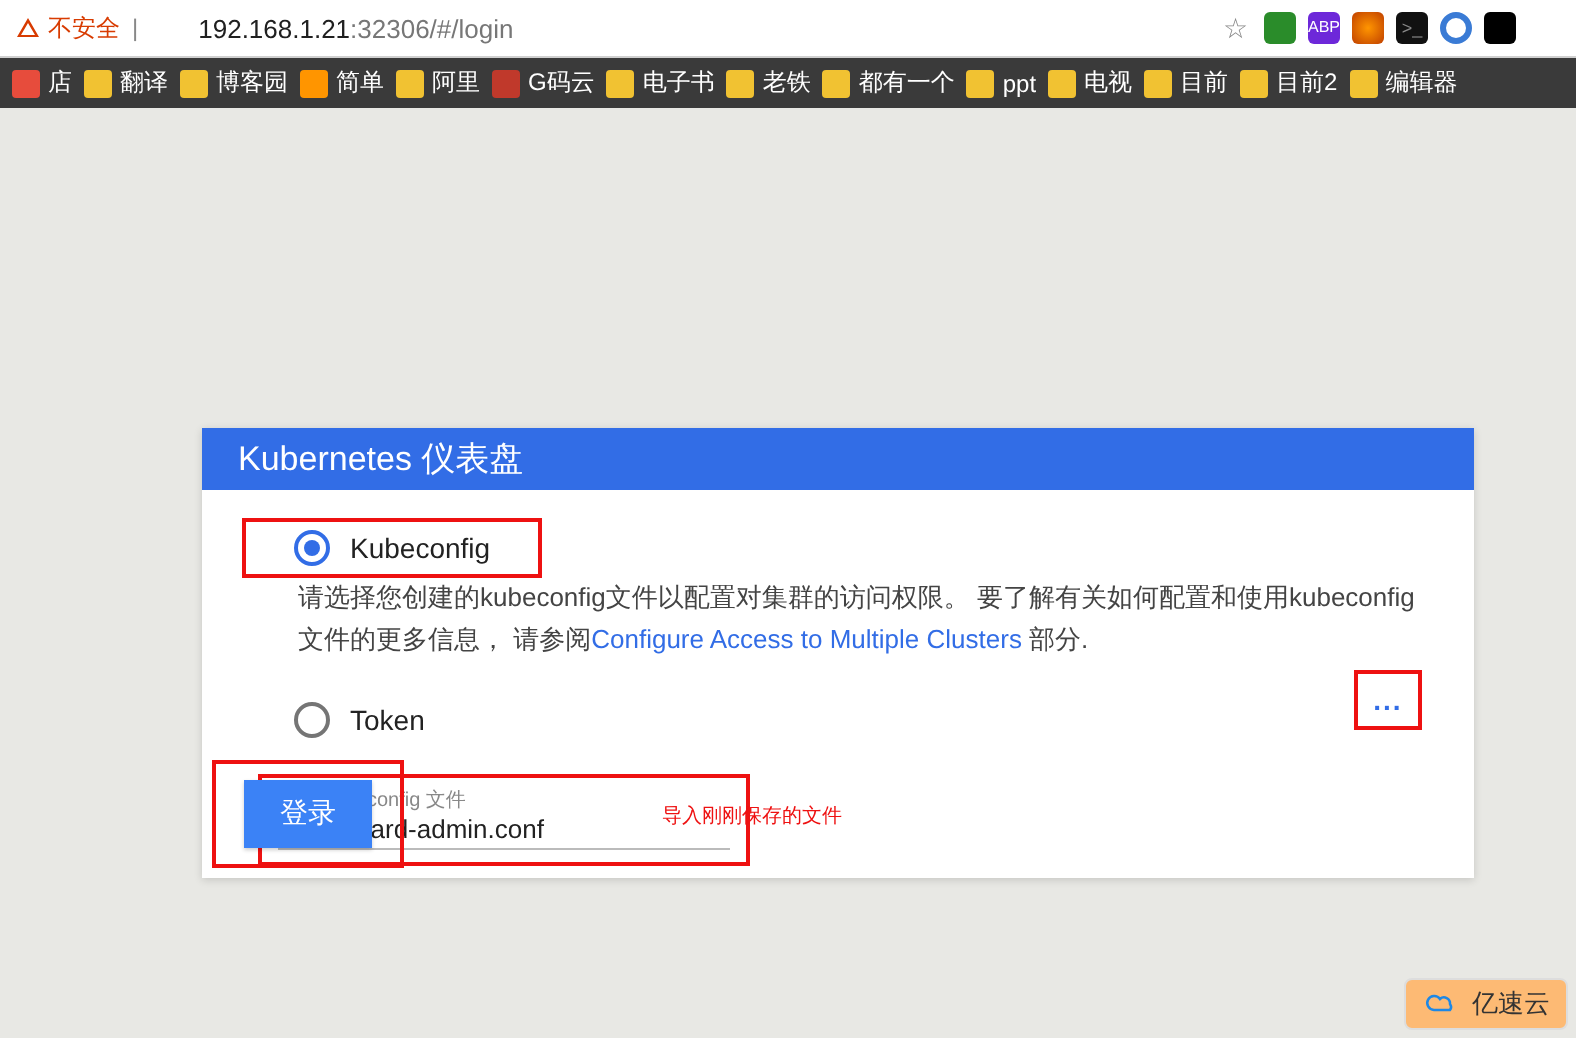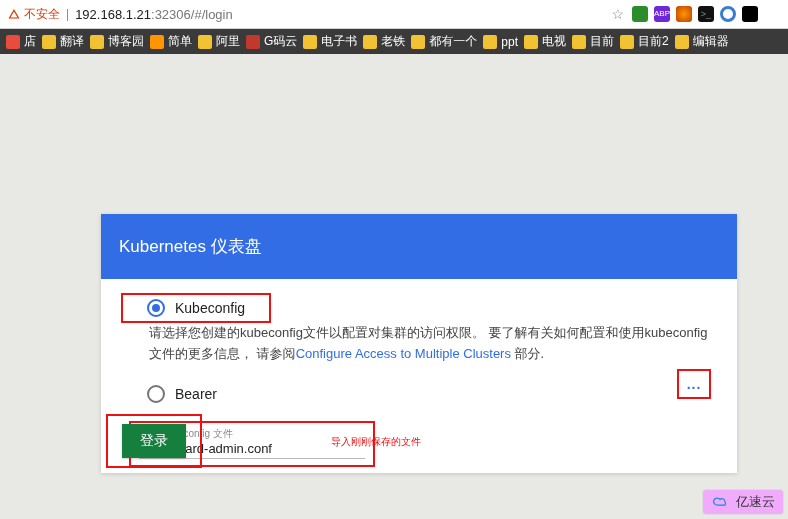--- a/index.html
+++ b/index.html
@@ -1,34 +1,34 @@
 <!DOCTYPE html>
 <html><head>
 <meta charset="utf-8">
 <style>
   * { box-sizing: border-box; margin: 0; padding: 0; }
   body { width: 788px; height: 519px; font-family: "Microsoft YaHei", Arial, sans-serif; background: #e8e8e4; overflow: hidden; position: relative; }
 
   .addrbar { height: 29px; background: #fff; display: flex; align-items: center; padding: 0 8px; border-bottom: 1px solid #d0d0d0; }
   .addrbar .warn { color: #d83b01; font-size: 12px; display: flex; align-items: center; gap: 4px; text-align: right; }
   .addrbar .sep { color: #888; margin: 0 6px; font-size: 12px; }
-  .addrbar .url { font-size: 13px; color: #202020; }
+  .addrbar .url { font-size: 13px; color: #202020; margin-left: 24px; }
   .addrbar .url .port { color: #777; }
   .addrbar .spacer { flex: 1; }
   .addrbar .exticon { width: 16px; height: 16px; border-radius: 3px; margin-left: 6px; }
   .addrbar .star { color: #888; font-size: 14px; margin-right: 2px; }
 
   .bmbar { height: 25px; background: #3a3a3a; display: flex; align-items: center; padding: 0 6px; gap: 6px; overflow: hidden; }
   .bm { display: flex; align-items: center; gap: 4px; color: #fff; font-size: 12px; white-space: nowrap; }
   .bm .fico { width: 14px; height: 14px; border-radius: 2px; display: inline-block; }
 
   .page { position: absolute; left: 0; right: 0; top: 54px; bottom: 0; background: #e8e8e4; }
 
   .card { position: absolute; left: 101px; top: 160px; width: 636px; background: #fff; box-shadow: 0 1px 4px rgba(0,0,0,.15); }
-  .card-head { background: #326de6; color: #fff; font-size: 17px; padding: 21px 18px; }
+  .card-head { background: #326de6; color: #fff; font-size: 17px; padding: 4px 18px; }
 
   .opts { padding: 14px 20px 8px 20px; }
   .opt { display: flex; align-items: flex-start; gap: 10px; }
   .radio-wrap { display: flex; align-items: center; gap: 10px; border: 2px solid transparent; padding: 4px 24px; }
   .radio-wrap.hl { border-color: #e11; }
   .radio { width: 18px; height: 18px; border-radius: 50%; border: 2px solid #757575; display: inline-flex; align-items: center; justify-content: center; flex: none; }
   .radio.on { border-color: #326de6; }
   .radio.on .dot { width: 8px; height: 8px; border-radius: 50%; background: #326de6; }
   .opt-label { font-size: 14px; color: #222; }
   .opt-desc { font-size: 13px; color: #444; line-height: 1.6; margin: 0 0 14px 28px; }
@@ -36,23 +36,23 @@
 
   .filebox { margin: 4px 20px 6px 28px; border: 2px solid #e11; padding: 4px 8px 6px 8px; width: 246px; }
   .filebox .lab { font-size: 10px; color: #888; }
   .filebox .val { font-size: 13px; color: #222; border-bottom: 1px solid #bbb; padding-bottom: 2px; }
 
   .dots { position: absolute; right: 26px; bottom: 74px; width: 34px; height: 30px; border: 2px solid #e11; display: flex; align-items: center; justify-content: center; color: #326de6; font-weight: bold; letter-spacing: 1px; font-size: 14px; }
 
   .annot { position: absolute; color: #e11; font-size: 10px; }
 
   .login-wrap { position: absolute; left: 5px; bottom: 5px; border: 2px solid #e11; padding: 8px 14px; }
-  .login-btn { background: #15803d; color: #fff; border: none; font-size: 14px; padding: 8px 18px; box-shadow: 0 1px 2px rgba(0,0,0,.2); cursor: pointer; }
+  .login-btn { background: #3b82f6; color: #fff; border: none; font-size: 14px; padding: 8px 18px; box-shadow: 0 1px 2px rgba(0,0,0,.2); cursor: pointer; }
 
-  .brand { position: absolute; right: 4px; bottom: 4px; background: #f0abfc; border: 1px solid #ddd; border-radius: 4px; padding: 3px 8px; display: flex; align-items: center; gap: 5px; font-size: 13px; color: #333; }
+  .brand { position: absolute; right: 4px; bottom: 4px; background: #fdba74; border: 1px solid #ddd; border-radius: 4px; padding: 3px 8px; display: flex; align-items: center; gap: 5px; font-size: 13px; color: #333; }
   .brand .logo { width: 20px; height: 14px; }
 </style>
 </head>
 <body>
 
 <div class="addrbar">
   <span class="warn">
     <svg width="12" height="12" viewBox="0 0 24 24">
         <path fill="#d83b01" d="M12 2L1 21h22L12 2zm0 5l7 12H5l7-12z"></path>
       </svg>
@@ -145,21 +145,21 @@
           <span class="opt-label">Kubeconfig</span>
         </label>
       </div>
       <div class="opt-desc">
         <span>请选择您创建的kubeconfig文件以配置对集群的访问权限。 要了解有关如何配置和使用kubeconfig文件的更多信息， 请参阅</span><a href="#">Configure Access to Multiple Clusters</a><span> 部分.</span>
       </div>
 
       <div class="opt">
         <label class="radio-wrap">
           <span class="radio"></span>
-          <span class="opt-label">Bearer</span>
+          <span class="opt-label">Token</span>
         </label>
       </div>
     </div>
 
     <div class="filebox">
       <div class="lab">选择 kubeconfig 文件</div>
       <div class="val">.dashboard-admin.conf</div>
     </div>
 
     <div class="dots">

